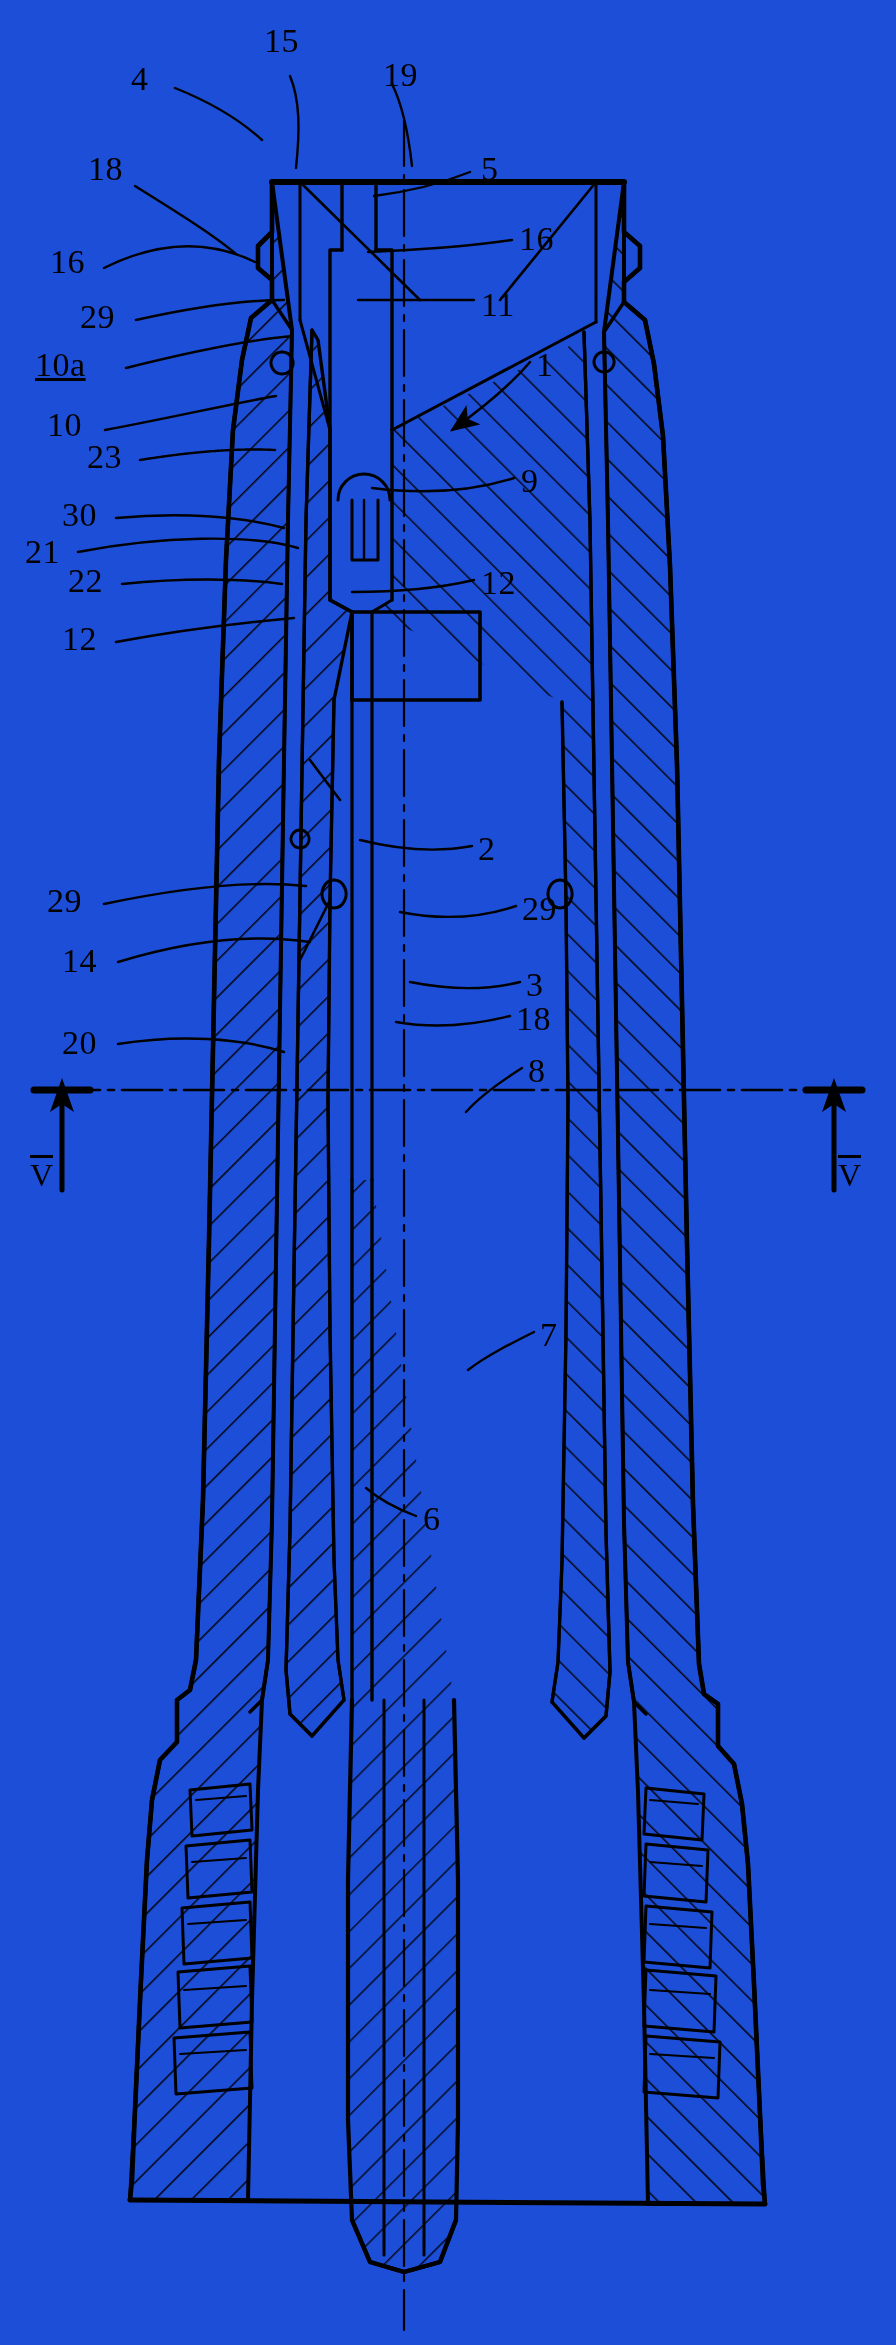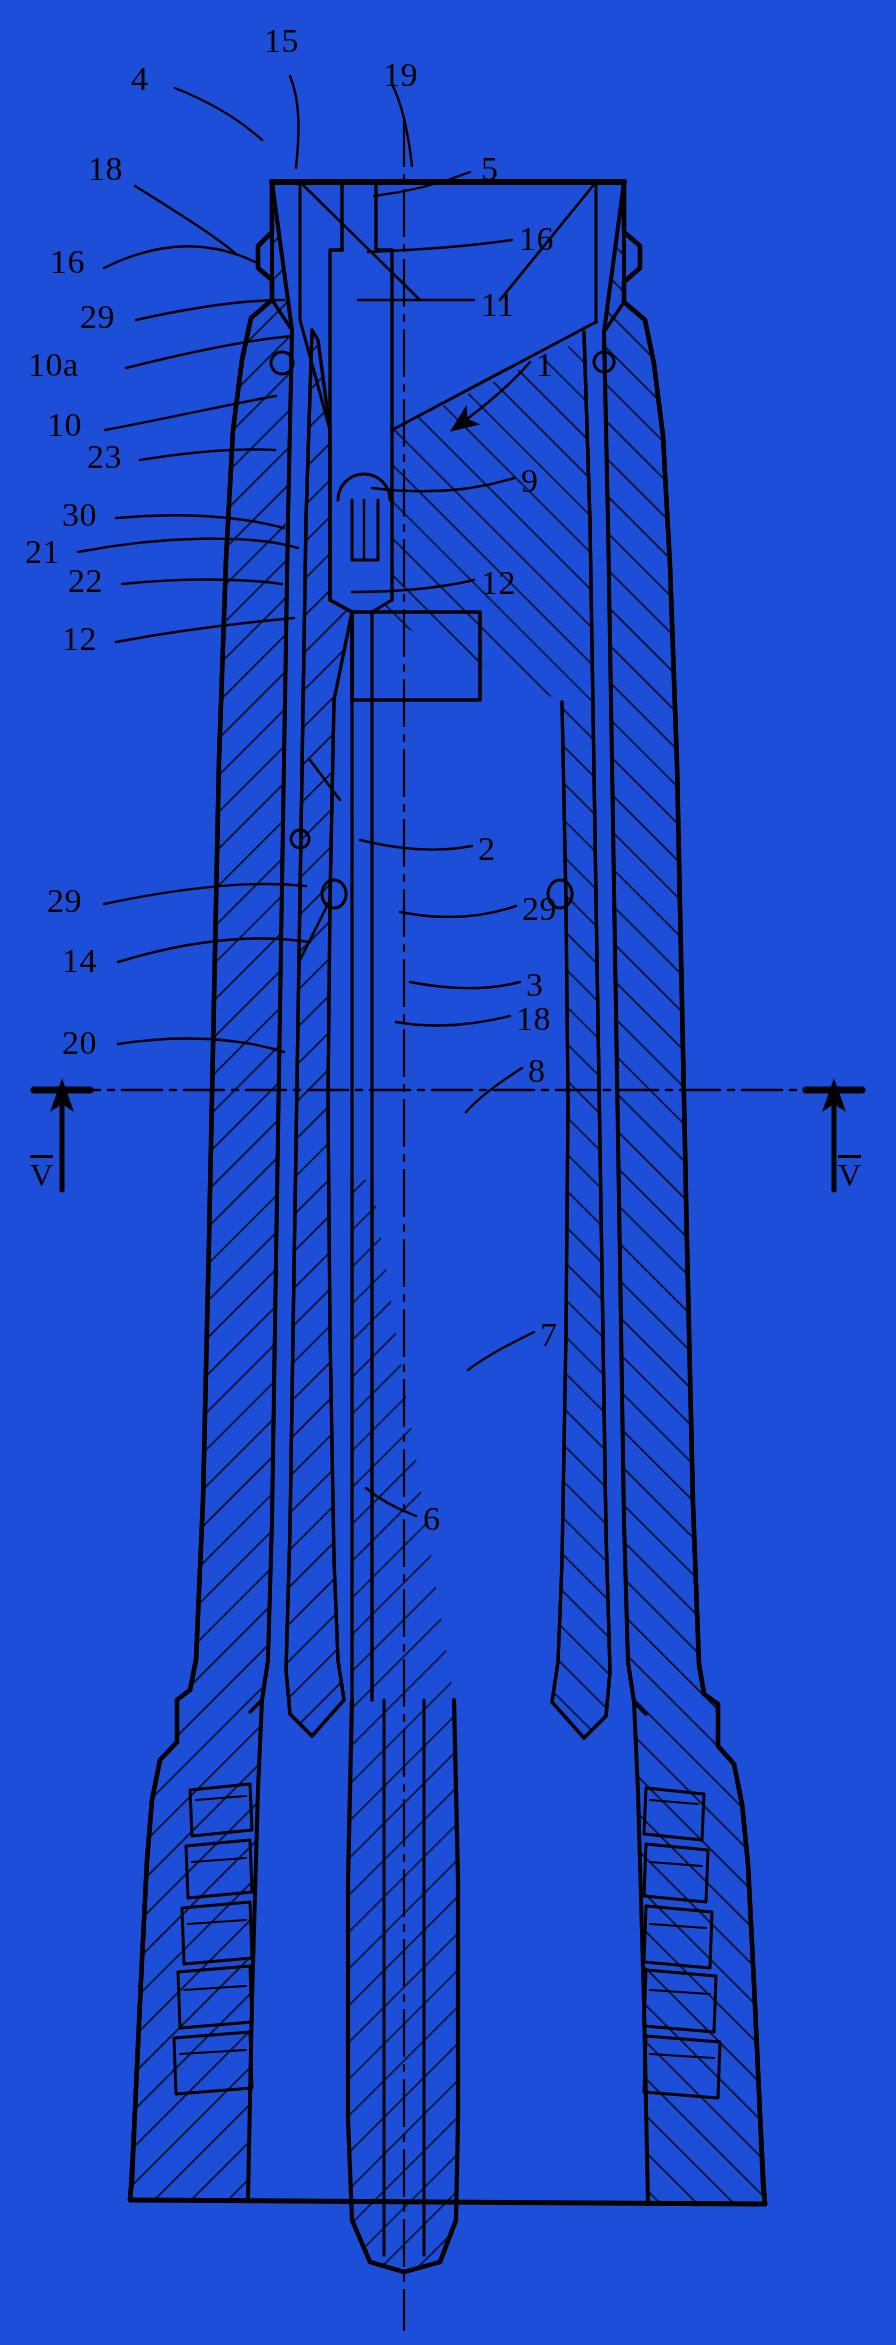--- a/index.html
+++ b/index.html
@@ -270,21 +270,21 @@
   <span class="ref-label" style="left:264px;  top:24px;">15</span>
   <span class="ref-label" style="left:383px;  top:58px;">19</span>
   <span class="ref-label" style="left:131px;  top:62px;">4</span>
   <span class="ref-label" style="left:481px;  top:152px;">5</span>
   <span class="ref-label" style="left:88px;   top:152px;">18</span>
   <span class="ref-label" style="left:519px;  top:222px;">16</span>
   <span class="ref-label" style="left:50px;   top:245px;">16</span>
   <span class="ref-label" style="left:481px;  top:288px;">11</span>
   <span class="ref-label" style="left:80px;   top:300px;">29</span>
   <span class="ref-label" style="left:536px;  top:348px;">1</span>
-  <span class="ref-label" style="left:28px;   top:348px;">10a</span>
+  <span class="ref-label" style="left:35px;   top:348px;text-decoration:underline;">10a</span>
   <span class="ref-label" style="left:47px;   top:408px;">10</span>
   <span class="ref-label" style="left:87px;   top:440px;">23</span>
   <span class="ref-label" style="left:521px;  top:464px;">9</span>
   <span class="ref-label" style="left:62px;   top:498px;">30</span>
   <span class="ref-label" style="left:25px;   top:535px;">21</span>
   <span class="ref-label" style="left:68px;   top:564px;">22</span>
   <span class="ref-label" style="left:481px;  top:566px;">12</span>
   <span class="ref-label" style="left:62px;   top:622px;">12</span>
   <span class="ref-label" style="left:478px;  top:832px;">2</span>
   <span class="ref-label" style="left:47px;   top:884px;">29</span>

